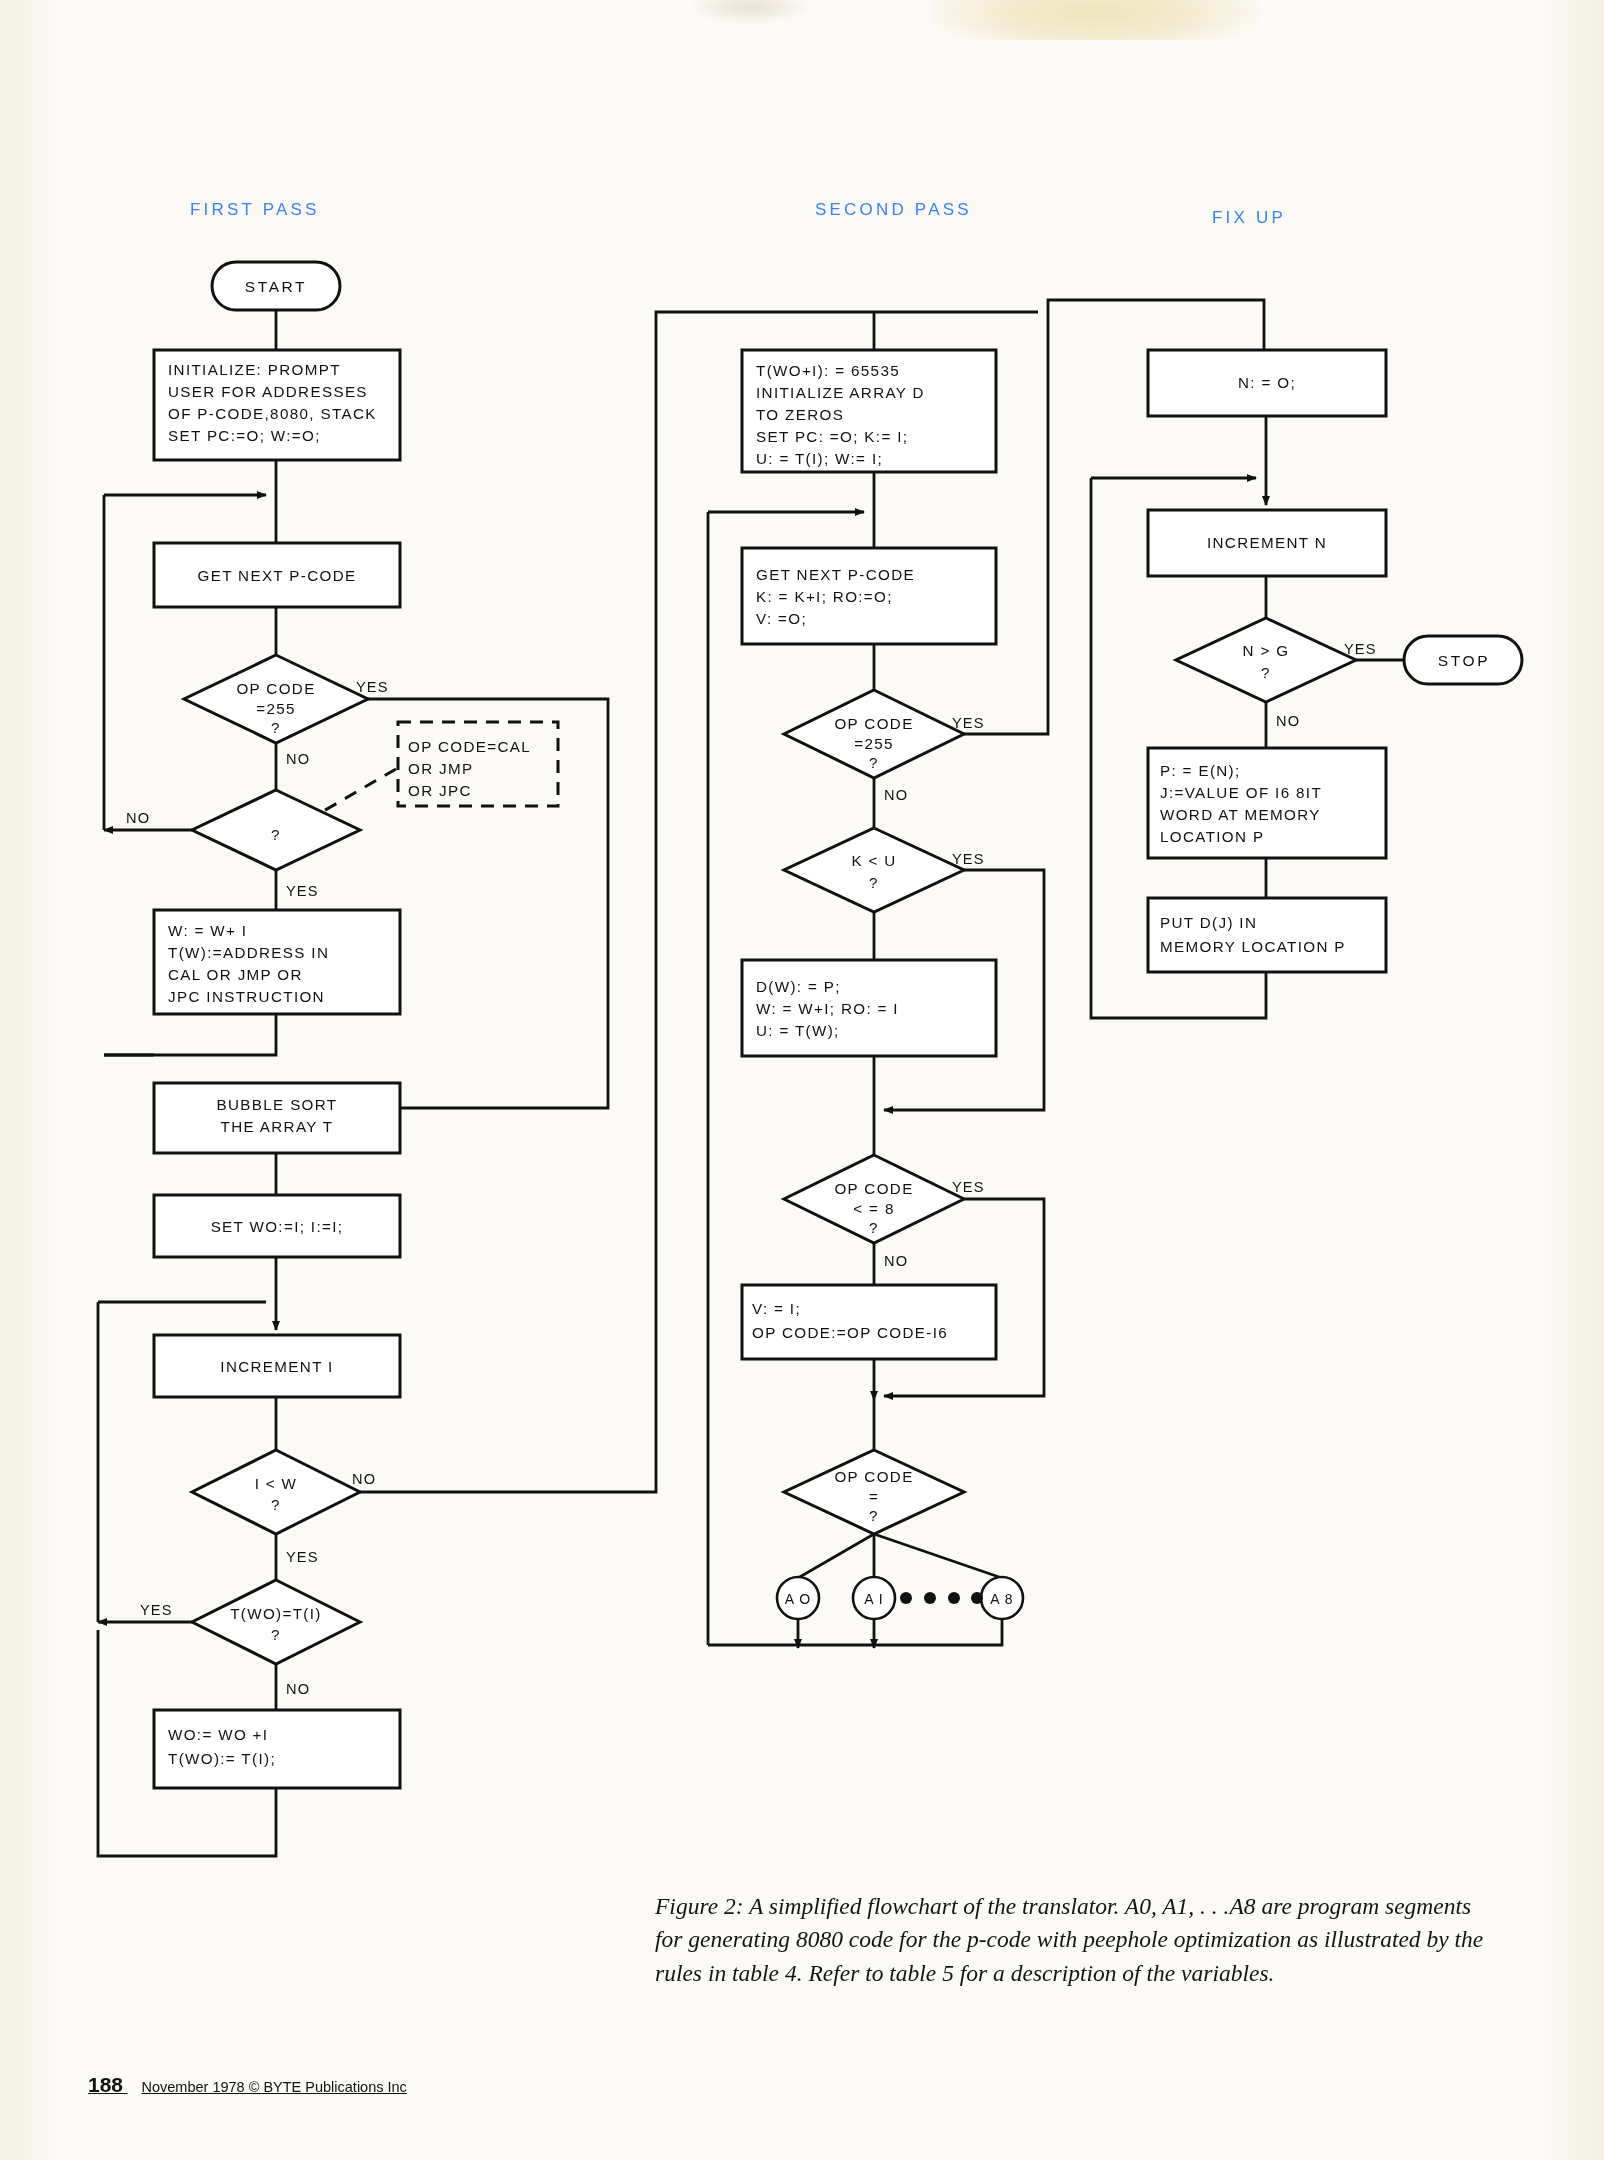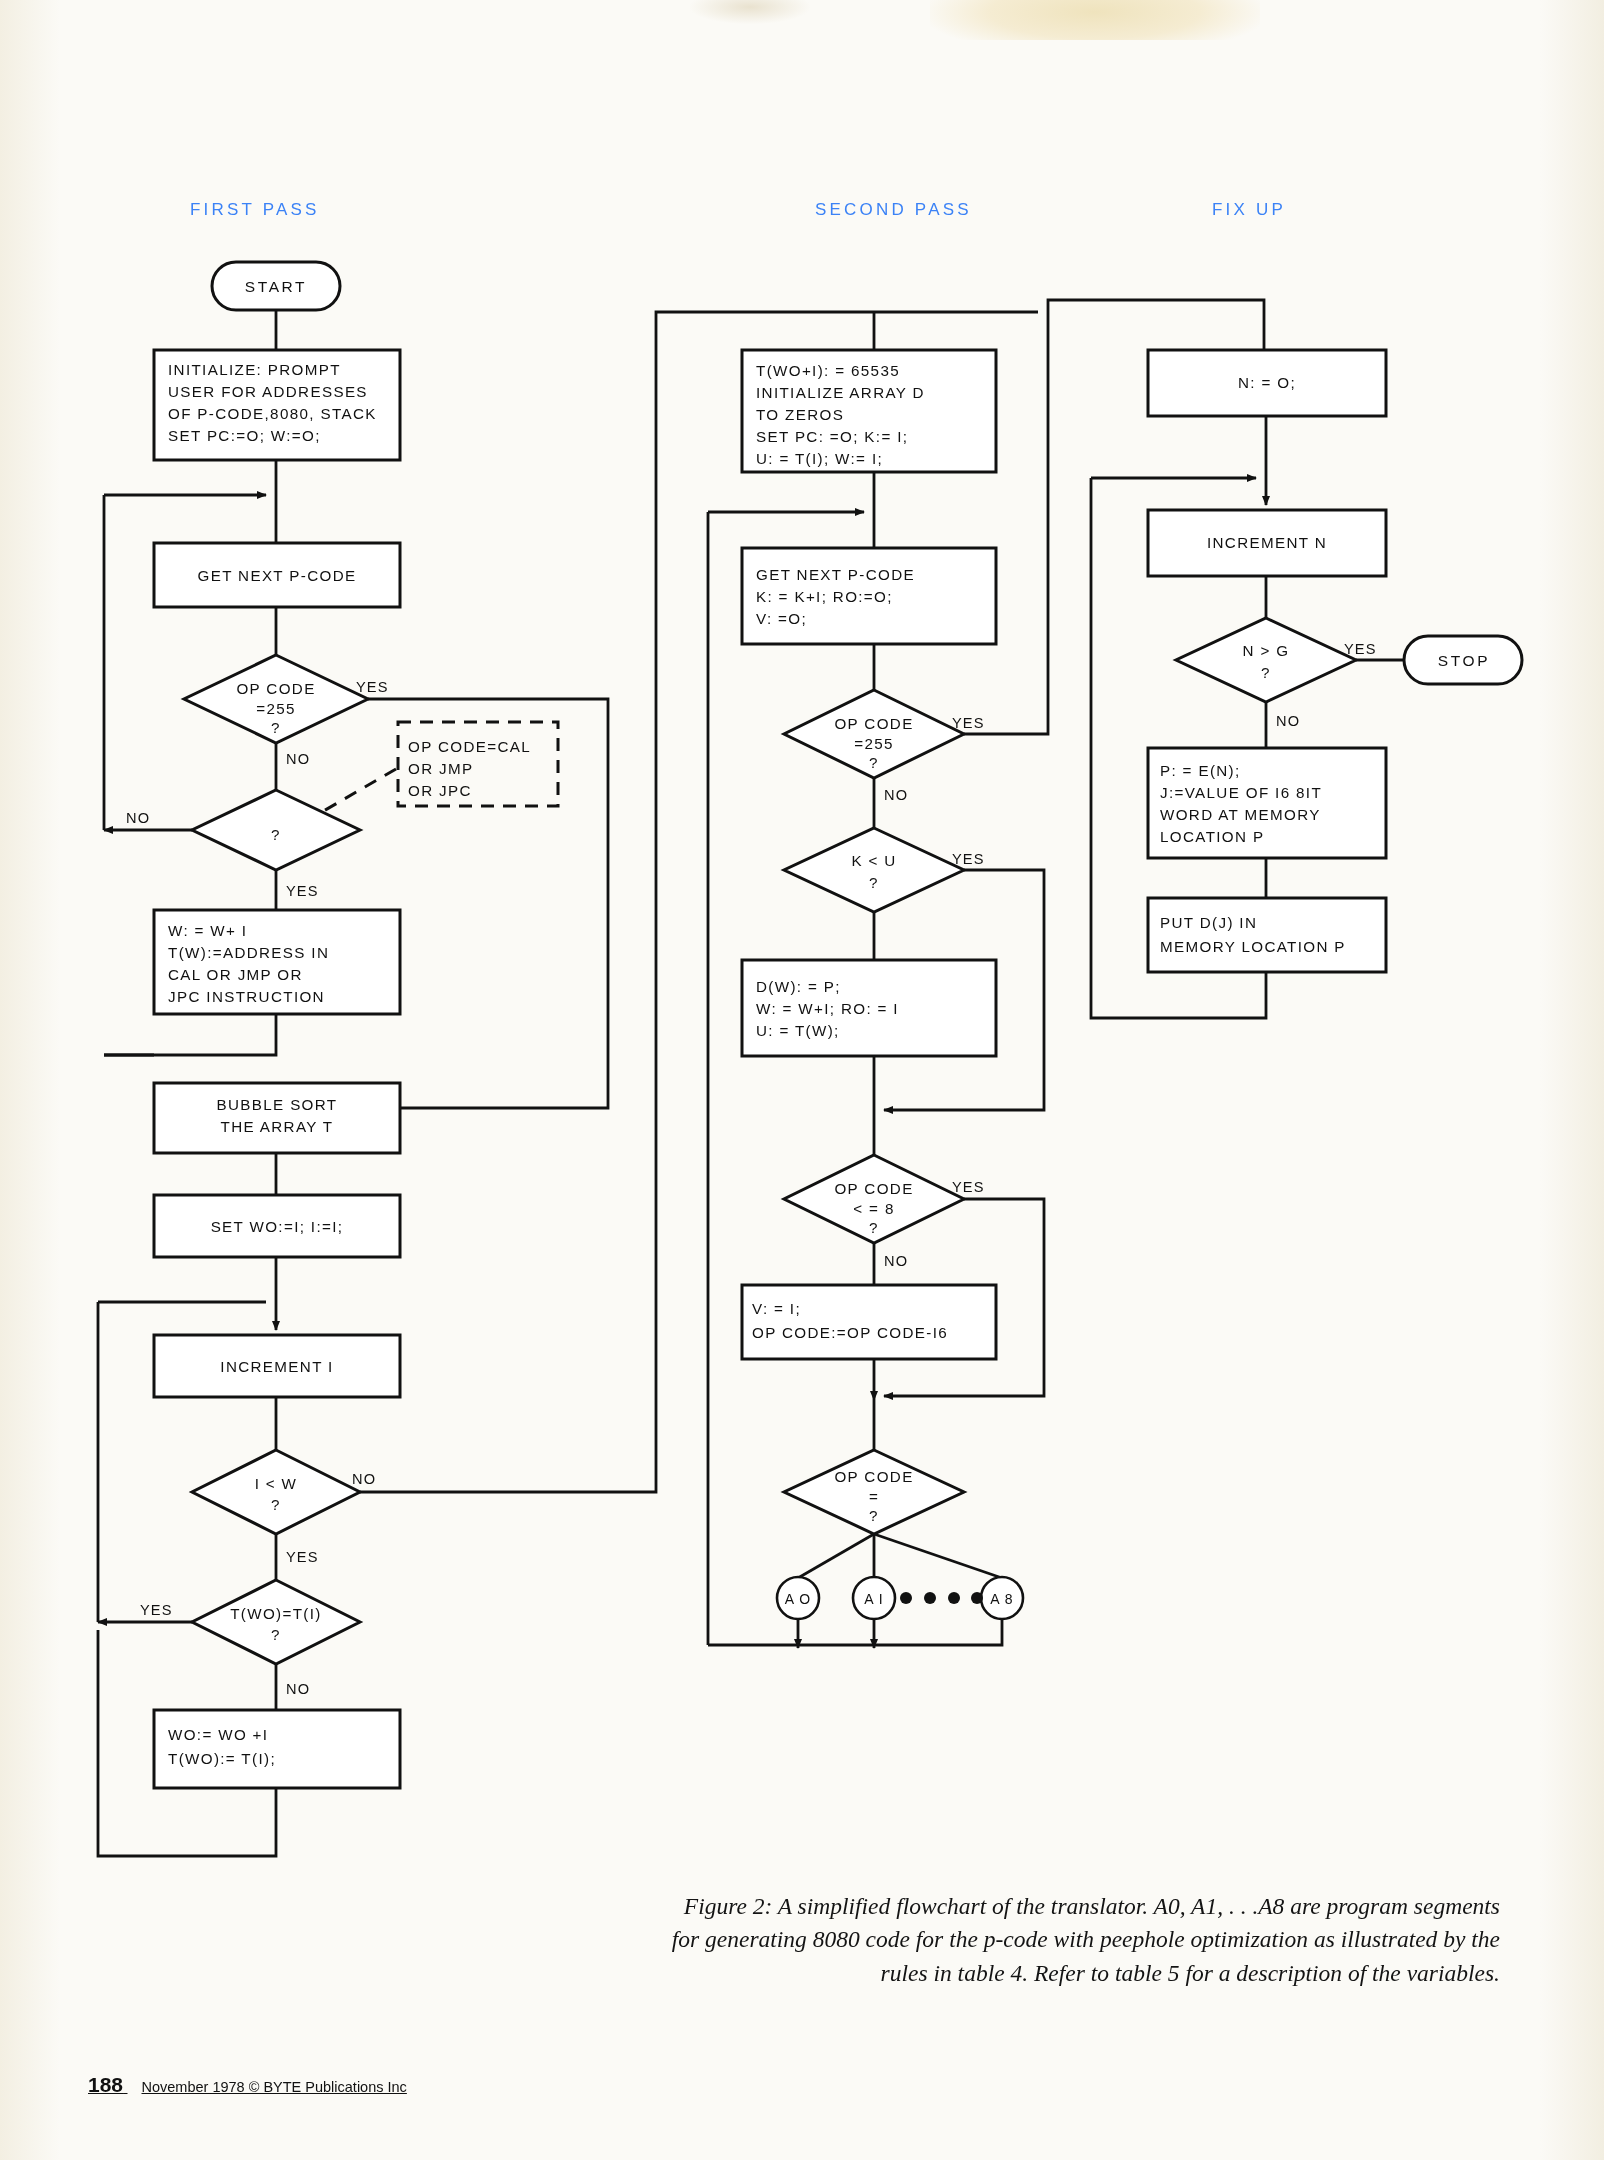--- a/index.html
+++ b/index.html
@@ -35,21 +35,21 @@
 
   
   #figure-caption{
     position:absolute;
     left:655px;top:1890px;width:845px;
     font-family:"Liberation Serif", serif;
     font-style:italic;
     font-size:23.5px;
     line-height:1.42;
     color:#141414;
-    text-align:right;
+    text-align:left;
   }
   
   #page-footer{position:absolute;left:88px;top:2073px;white-space:nowrap;color:#111;text-decoration:underline;}
   #page-number{font-size:21px;font-weight:bold;font-family:"Liberation Sans",sans-serif;}
   #footer-credit{font-size:14.5px;margin-left:14px;font-family:"Liberation Sans",sans-serif;}
 
   
   text{font-family:"Liberation Sans", sans-serif;fill:#111;}
   .node-text{font-size:15.2px;letter-spacing:1.35px;}
   .node-text-c{font-size:15.2px;letter-spacing:1.35px;text-anchor:middle;}
@@ -66,21 +66,21 @@
 </head>
 <body>
 
 <div class="scan-stain" id="stain-c"></div>
 <div class="scan-stain" id="stain-d"></div>
 <div class="scan-stain" id="stain-a"></div>
 <div class="scan-stain" id="stain-b"></div>
 
 <div class="col-head" id="head-first" style="left:190px;top:200px;">FIRST PASS</div>
 <div class="col-head" id="head-second" style="left:815px;top:200px;">SECOND PASS</div>
-<div class="col-head" id="head-fix" style="left:1212px;top:200px;">FIX UP</div>
+<div class="col-head" id="head-fix" style="left:1212px;top:208px;">FIX UP</div>
 
 <div class="chart">
 <svg width="1604" height="2160" viewBox="0 0 1604 2160" xmlns="http://www.w3.org/2000/svg">
   <defs>
     <marker id="arrow" markerWidth="11" markerHeight="11" refX="9" refY="4" orient="auto" markerUnits="userSpaceOnUse">
       <path d="M0,0 L10,4 L0,8 z" fill="#111"></path>
     </marker>
   </defs>
 
   <g>

